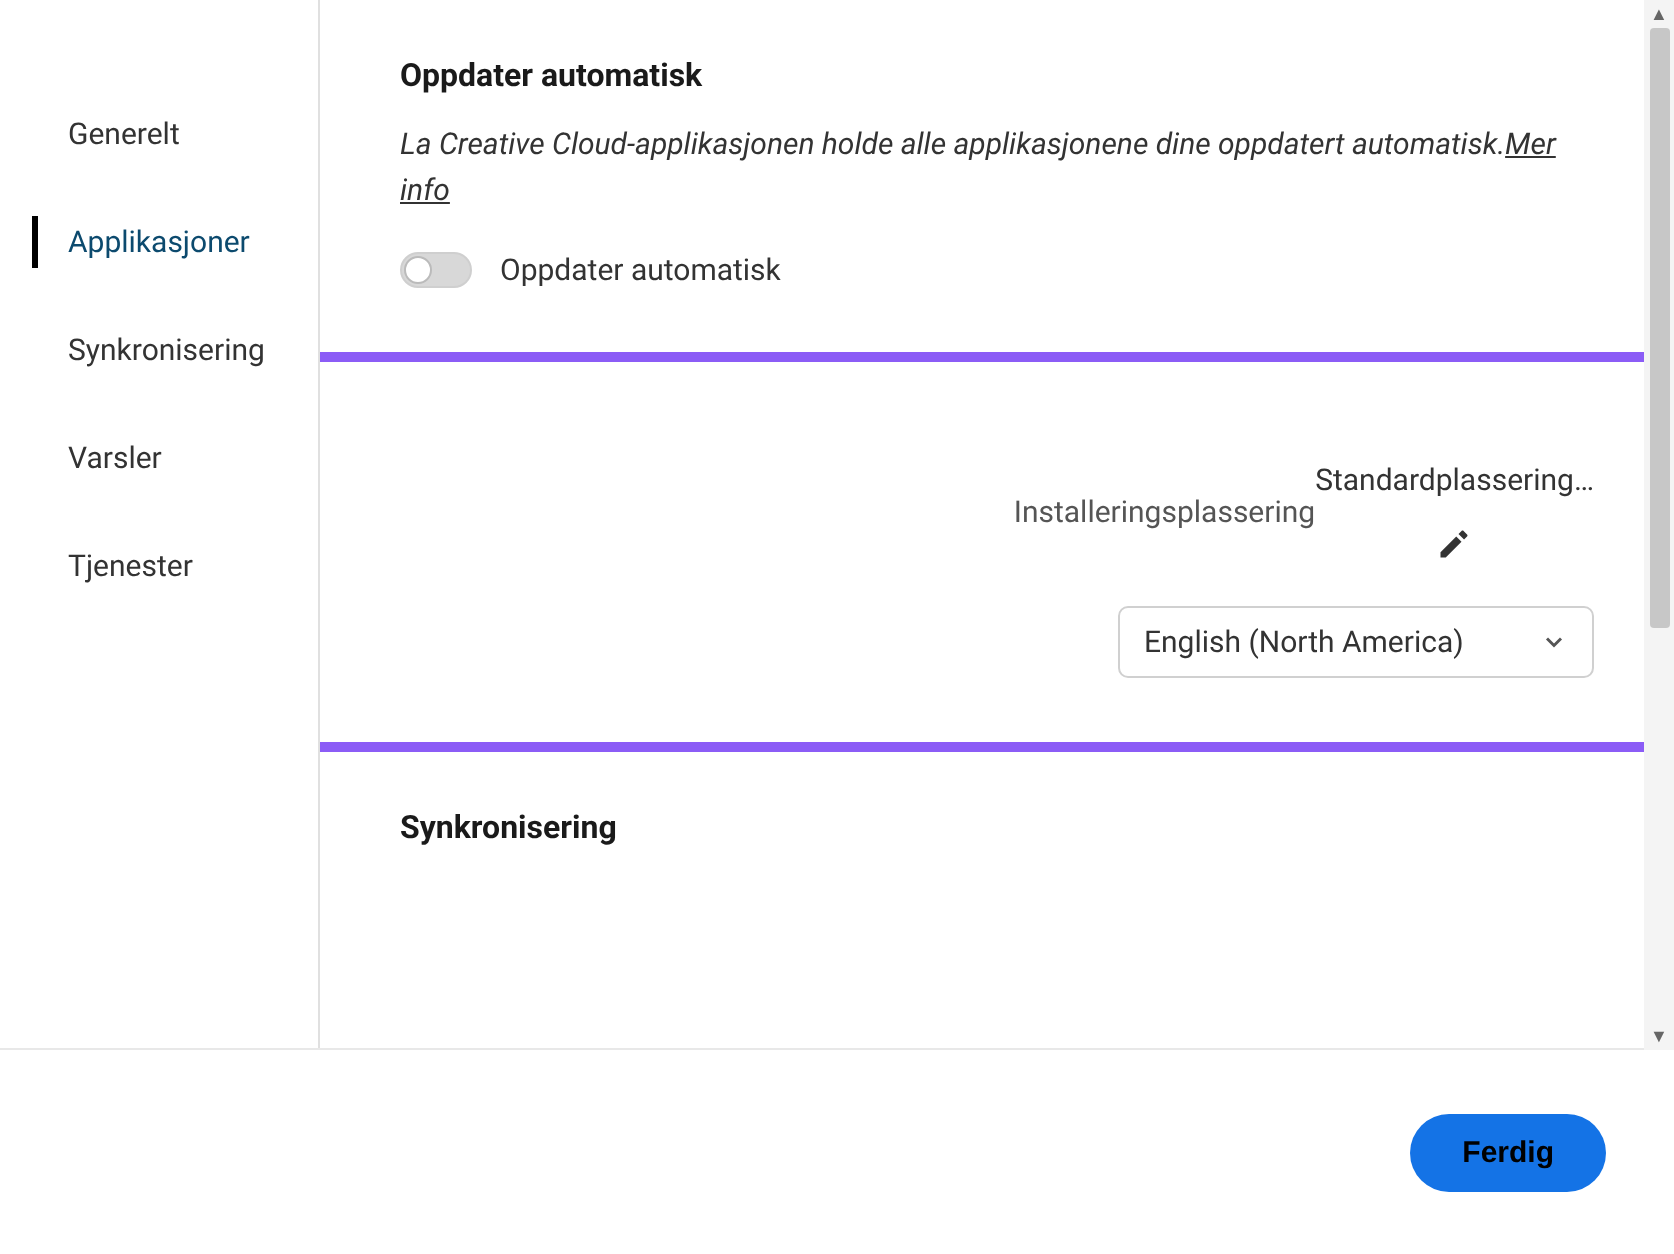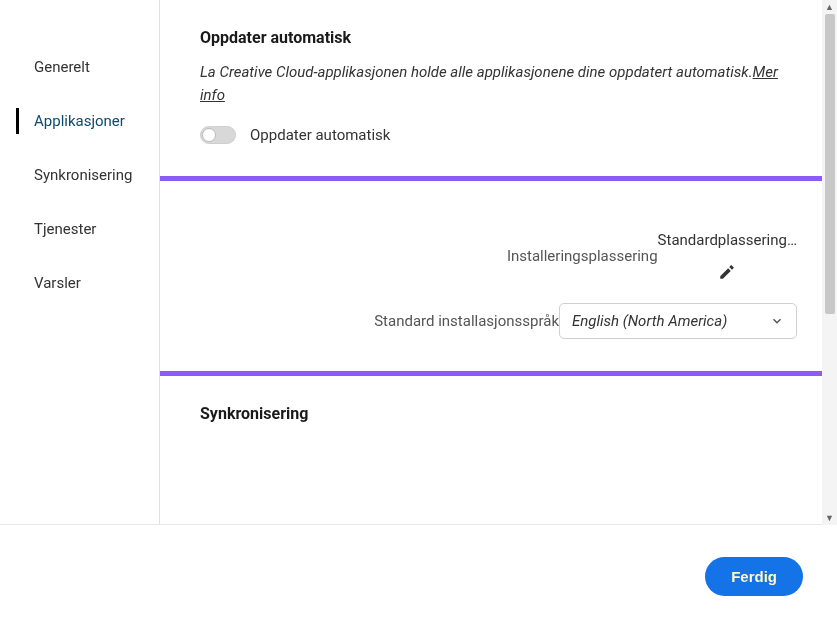--- a/index.html
+++ b/index.html
@@ -131,21 +131,20 @@
       display: flex;
       align-items: center;
       justify-content: space-between;
       border: 1px solid #d0d0d0;
       border-radius: 5px;
       padding: 8px 12px;
       min-width: 238px;
       font-size: 15px;
       color: #333;
       cursor: pointer;
-      font-style: italic;
     }
     .select svg { width: 14px; height: 14px; }
     .scrollbar-track {
       position: absolute;
       right: 0;
       top: 0;
       width: 15px;
       height: 525px;
       background: #f4f4f4;
     }
@@ -173,21 +172,21 @@
     .scrollbar-arrow.down { top: 511px; }
     .footer {
       display: flex;
       justify-content: flex-end;
       align-items: center;
       padding: 22px 34px;
       height: 102px;
     }
     .done-btn {
       background: #1473e6;
-      color: #fef9c3;
+      color: #000000;
       border: none;
       border-radius: 20px;
       padding: 11px 26px;
       font-size: 15px;
       font-weight: 700;
       cursor: pointer;
     }
   </style>
 </head>
 <body>
@@ -197,24 +196,24 @@
     <div class="sidebar-item">
       <span>Generelt</span>
     </div>
     <div class="sidebar-item active">
       <span>Applikasjoner</span>
     </div>
     <div class="sidebar-item">
       <span>Synkronisering</span>
     </div>
     <div class="sidebar-item">
+      <span>Varsler</span>
+    </div>
+    <div class="sidebar-item">
       <span>Tjenester</span>
-    </div>
-    <div class="sidebar-item">
-      <span>Varsler</span>
     </div>
   </nav>
 
   <main class="content">
     <div class="content-inner">
       <section class="section">
         <h2 class="section-title">Oppdater automatisk</h2>
         <p class="section-desc">
           <span>La Creative Cloud-applikasjonen holde alle applikasjonene dine oppdatert automatisk.</span><a href="#">Mer info</a>
         </p>
@@ -232,21 +231,20 @@
           <span class="row-value">
             <span>Standardplassering…</span>
             <span class="edit-btn">
               <svg viewBox="0 0 24 24" fill="none" stroke="#333" stroke-width="2">
                 <path d="M3 17.5V21h3.5L17 10.5 13.5 7 3 17.5zM20.7 7.0c.4-.4.4-1 0-1.4l-2.3-2.3c-.4-.4-1-.4-1.4 0L15 5.3 18.7 9l2-2z" fill="#333" stroke="none"></path>
               </svg>
             </span>
           </span>
         </div>
         <div class="row">
-          <span class="row-label">Standard installasjonsspråk</span>
           <div class="select">
             <span>English (North America)</span>
             <svg viewBox="0 0 24 24" fill="none" stroke="#555" stroke-width="2.5">
               <polyline points="6 9 12 15 18 9"></polyline>
             </svg>
           </div>
         </div>
       </section>
 
       <section class="section">

